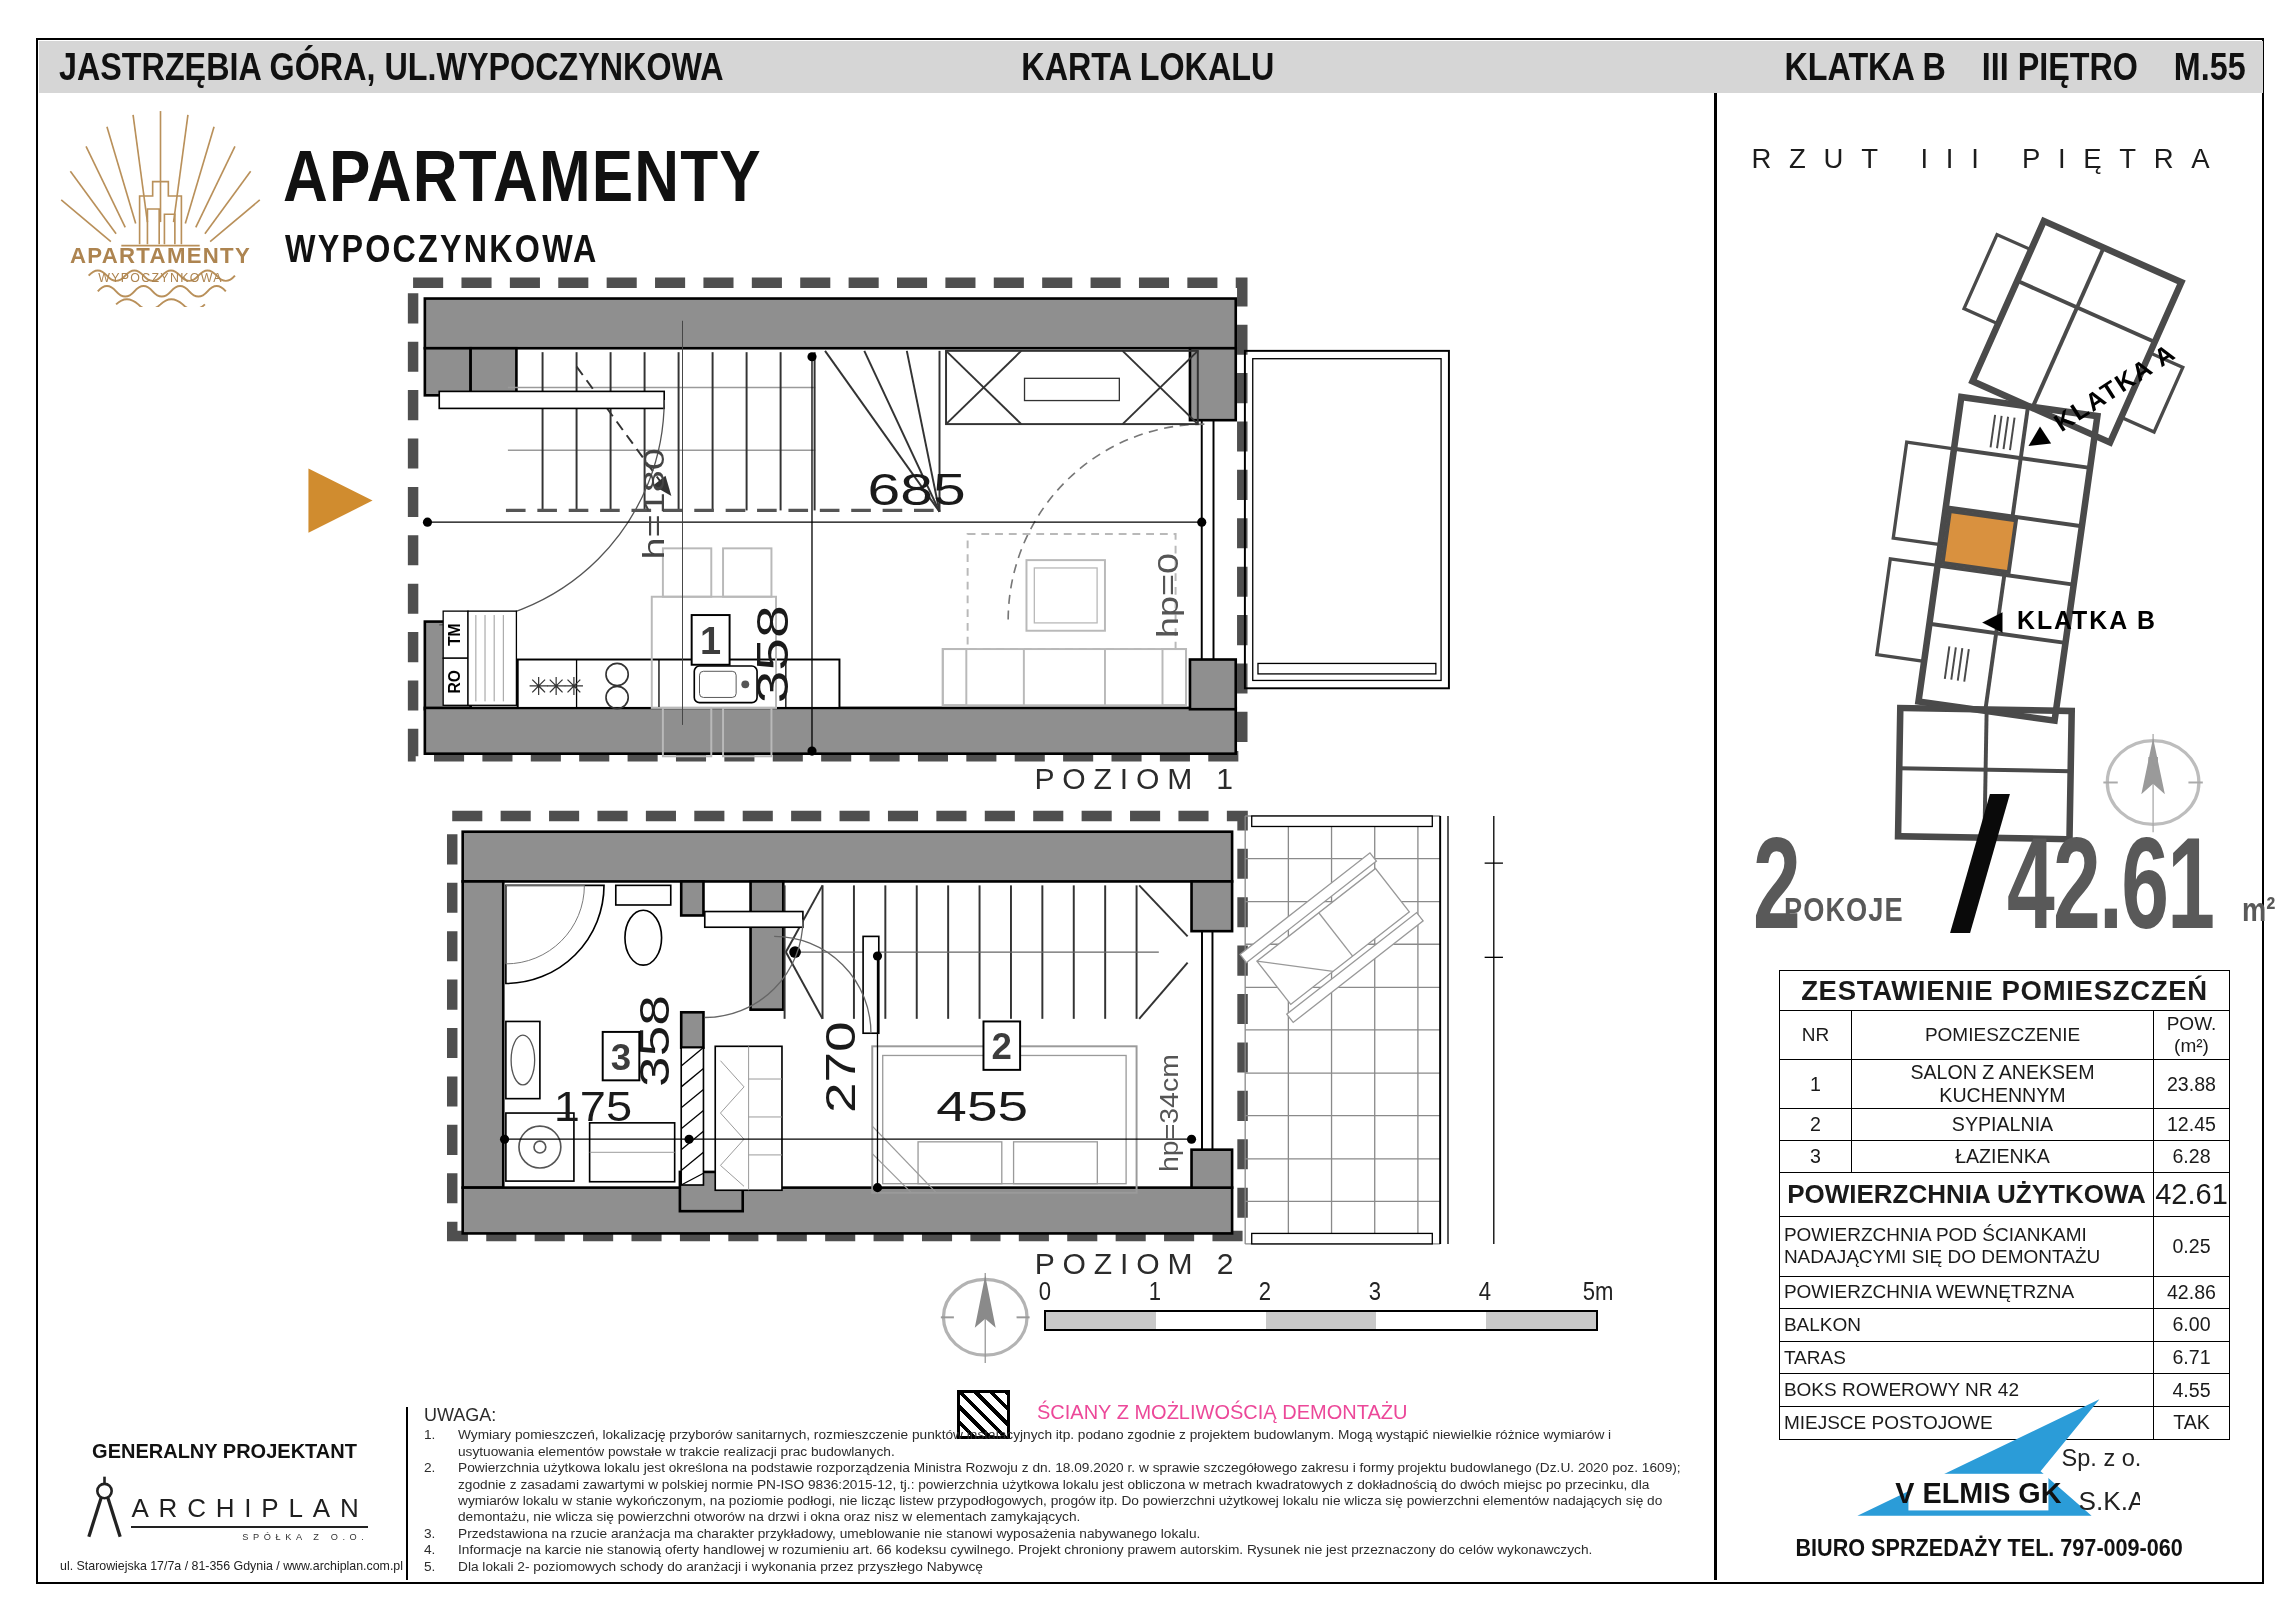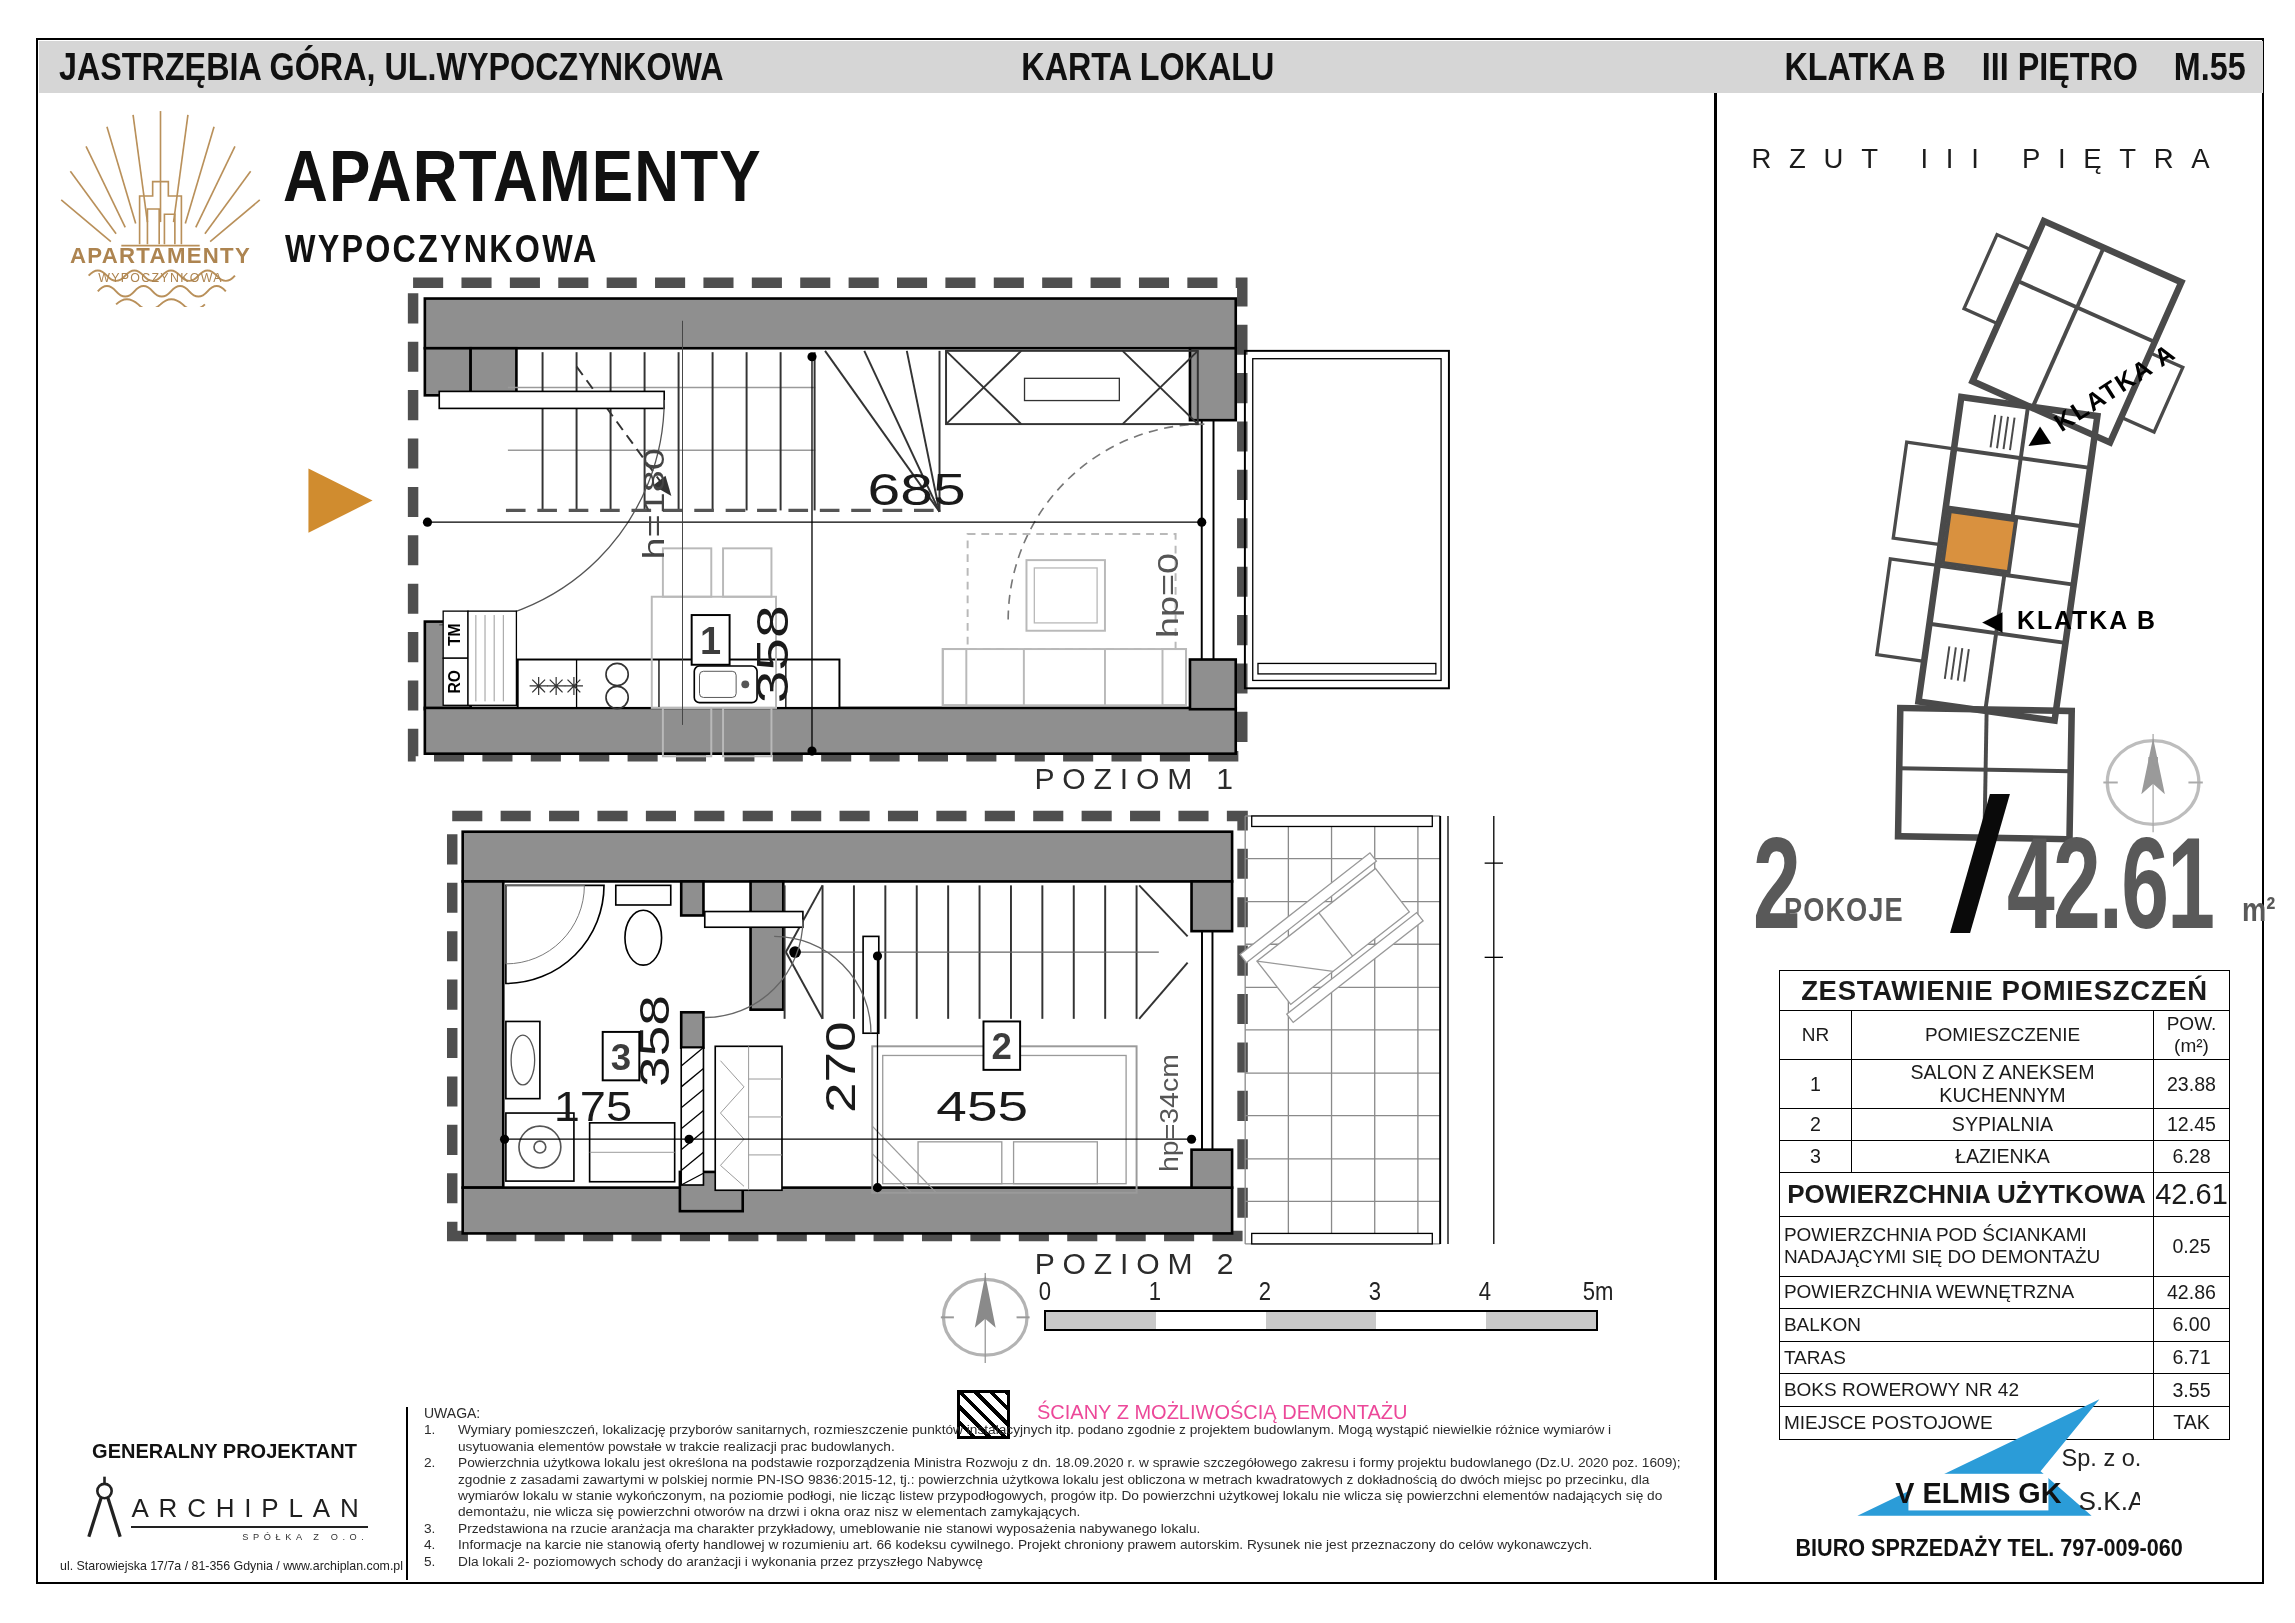--- a/index.html
+++ b/index.html
@@ -32,21 +32,21 @@
   td.t-total-l{font-size:26px;font-weight:bold;text-align:center;height:41px;}
   td.t-total-v{font-size:29px;text-align:center;}
   td.t-ex-l{font-size:19px;text-align:left;padding:1.3px 3.9px;height:29px;}
   td.t-ex-v{font-size:19.6px;text-align:center;}
   .scale-seg{height:100%;}
   .tick{position:absolute;font-size:26px;color:#222;transform:translateX(-50%) scaleX(.85);}
   .legend-box{left:957px;top:1390px;width:47px;height:43px;border:3.9px solid #000;
     background:repeating-linear-gradient(45deg,#fff 0 7.2px,#000 7.2px 11px);}
   .legend-txt{font-size:20px;color:#ec4899;white-space:nowrap;}
   .notes{left:424px;top:1405px;width:1263px;color:#2c2c2c;}
-  .notes-title{font-size:14px;margin-bottom:1.3px;}
+  .notes-title{font-size:18px;margin-bottom:1.3px;}
   .note-item{display:grid;grid-template-columns:34px 1fr;font-size:13.7px;line-height:1.2;}
   .gp-head{font-size:20px;font-weight:bold;letter-spacing:0;}
   .arch-name{font-size:26px;letter-spacing:9.8px;color:#1f1f1f;}
   .arch-sub{font-size:9.2px;letter-spacing:4.6px;color:#333;}
   .arch-addr{font-size:12.4px;color:#222;white-space:nowrap;}
   .biuro{font-size:24px;font-weight:bold;white-space:nowrap;display:inline-block;
          transform:scaleX(.9);transform-origin:center;}
   svg text{font-family:"Liberation Sans", sans-serif;}
 </style>
 </head>
@@ -563,21 +563,21 @@
     <tr>
       <td colspan="2" class="t-ex-l">BALKON</td>
       <td class="t-ex-v">6.00</td>
         </tr>
     <tr>
       <td colspan="2" class="t-ex-l">TARAS</td>
       <td class="t-ex-v">6.71</td>
         </tr>
     <tr>
       <td colspan="2" class="t-ex-l">BOKS ROWEROWY NR 42</td>
-      <td class="t-ex-v">3.55</td>
+      <td class="t-ex-v">4.55</td>
         </tr>
     <tr>
       <td colspan="2" class="t-ex-l">MIEJSCE POSTOJOWE</td>
       <td class="t-ex-v">TAK</td>
         </tr>
   </tbody>
     </table>
 
   <svg class="abs" style="left:1826px;top:1384px;" width="314" height="141" viewBox="2790 2115 480 215">
     <polygon points="3208,2138 2838,2316 3196,2316 3118,2248" fill="#2B9CD8"></polygon>

